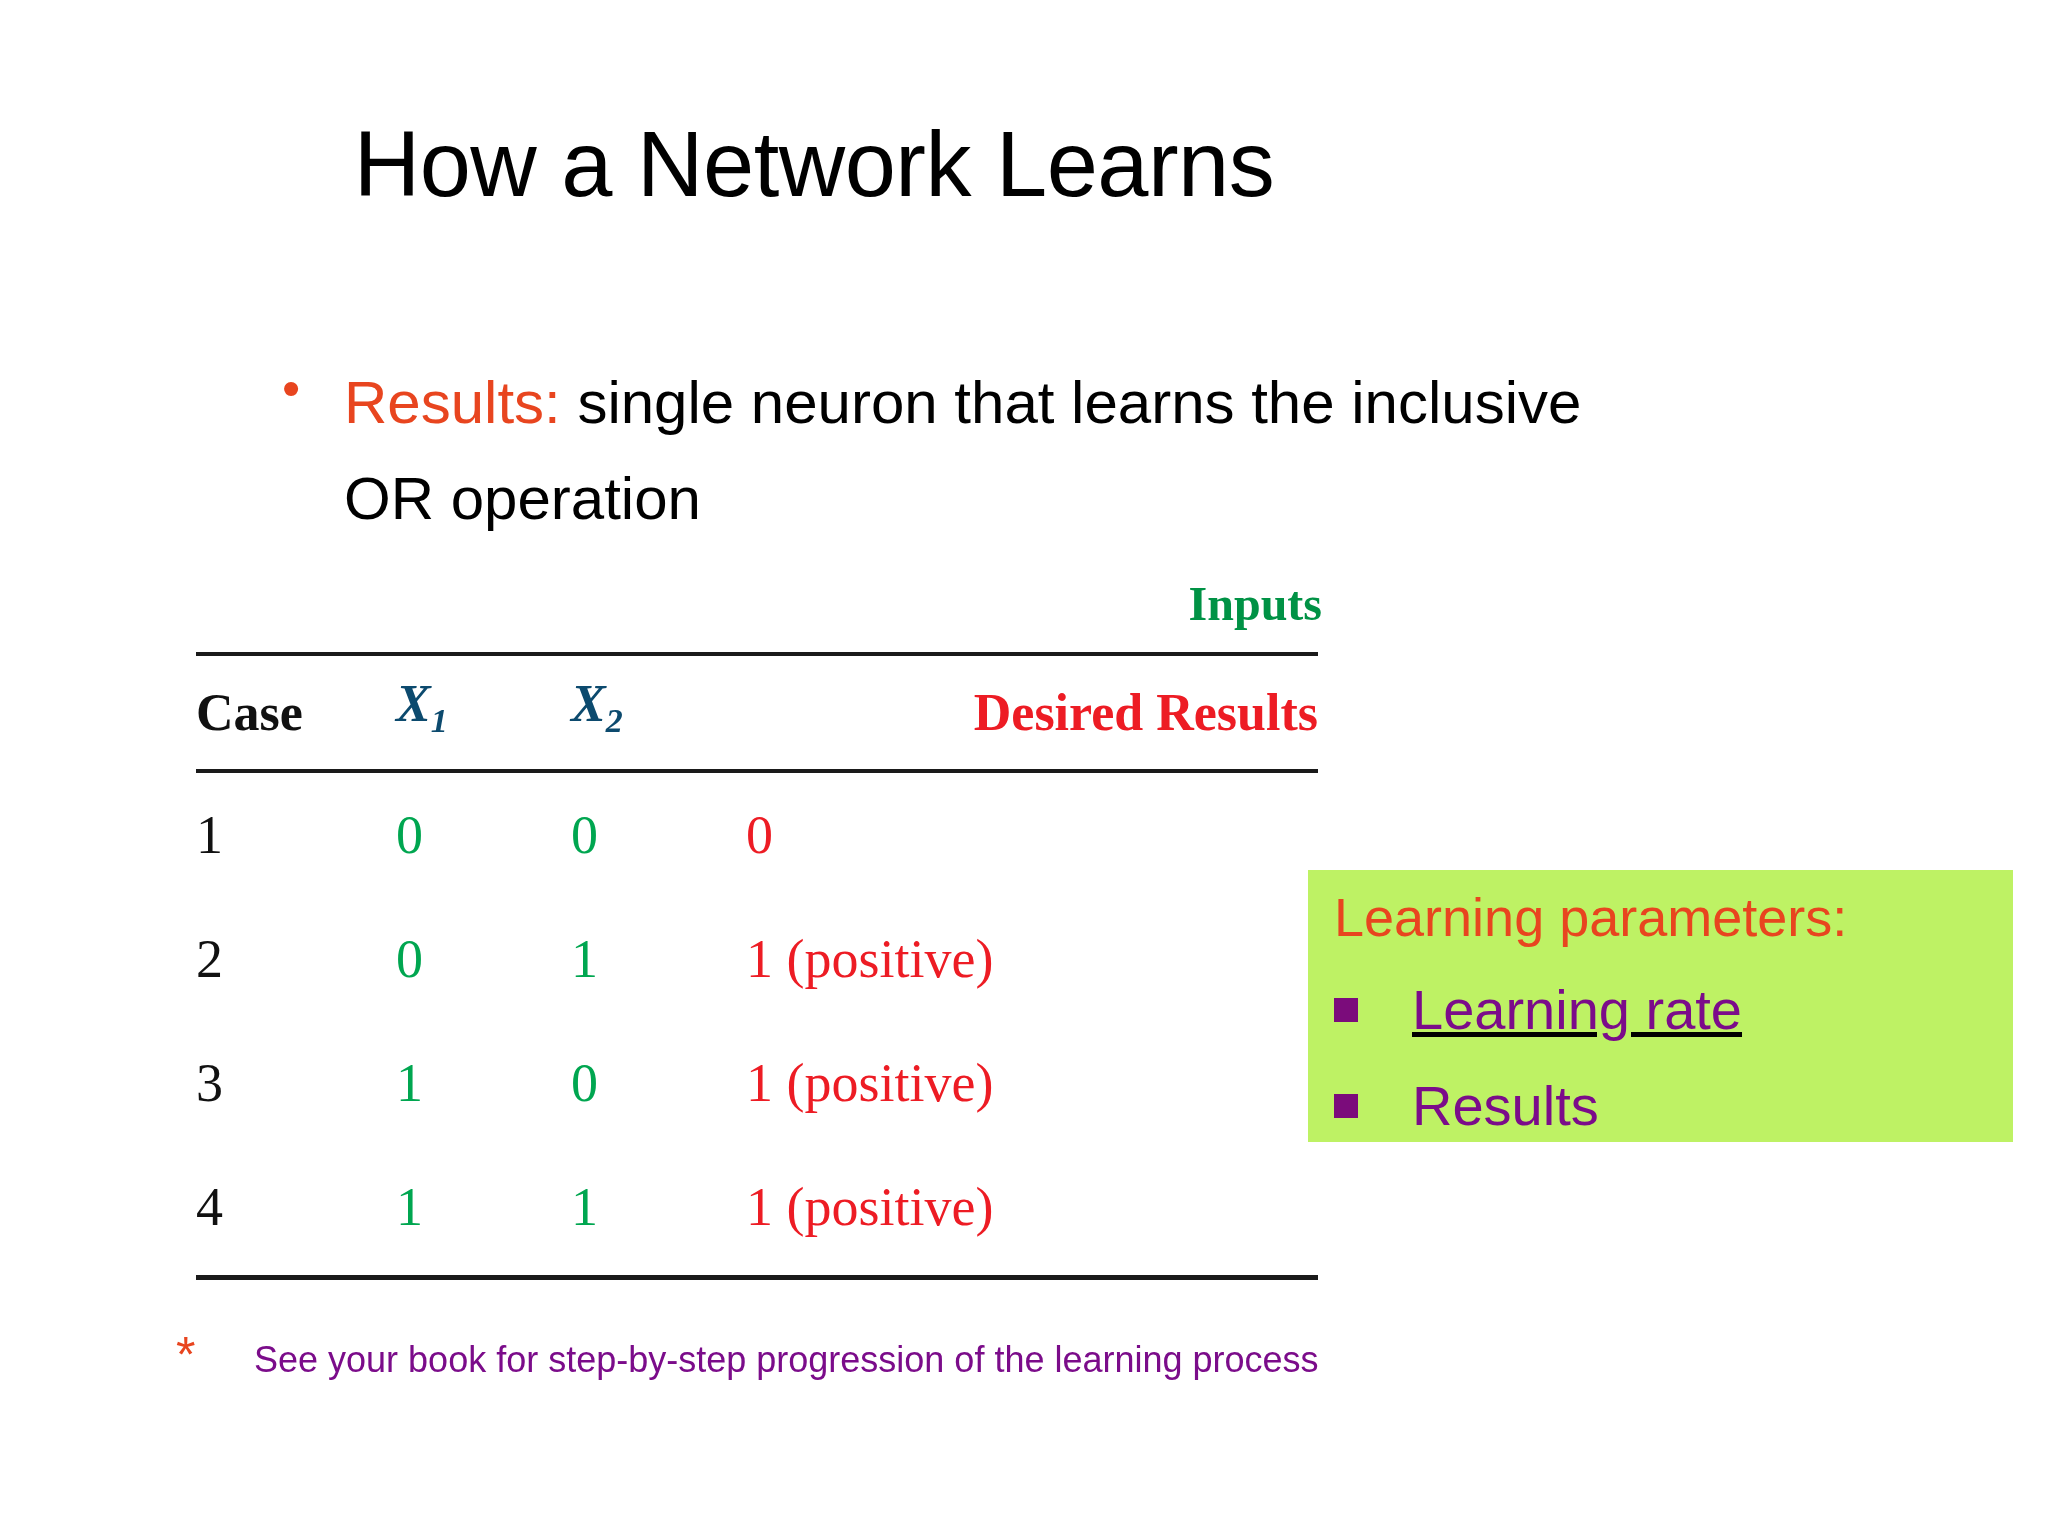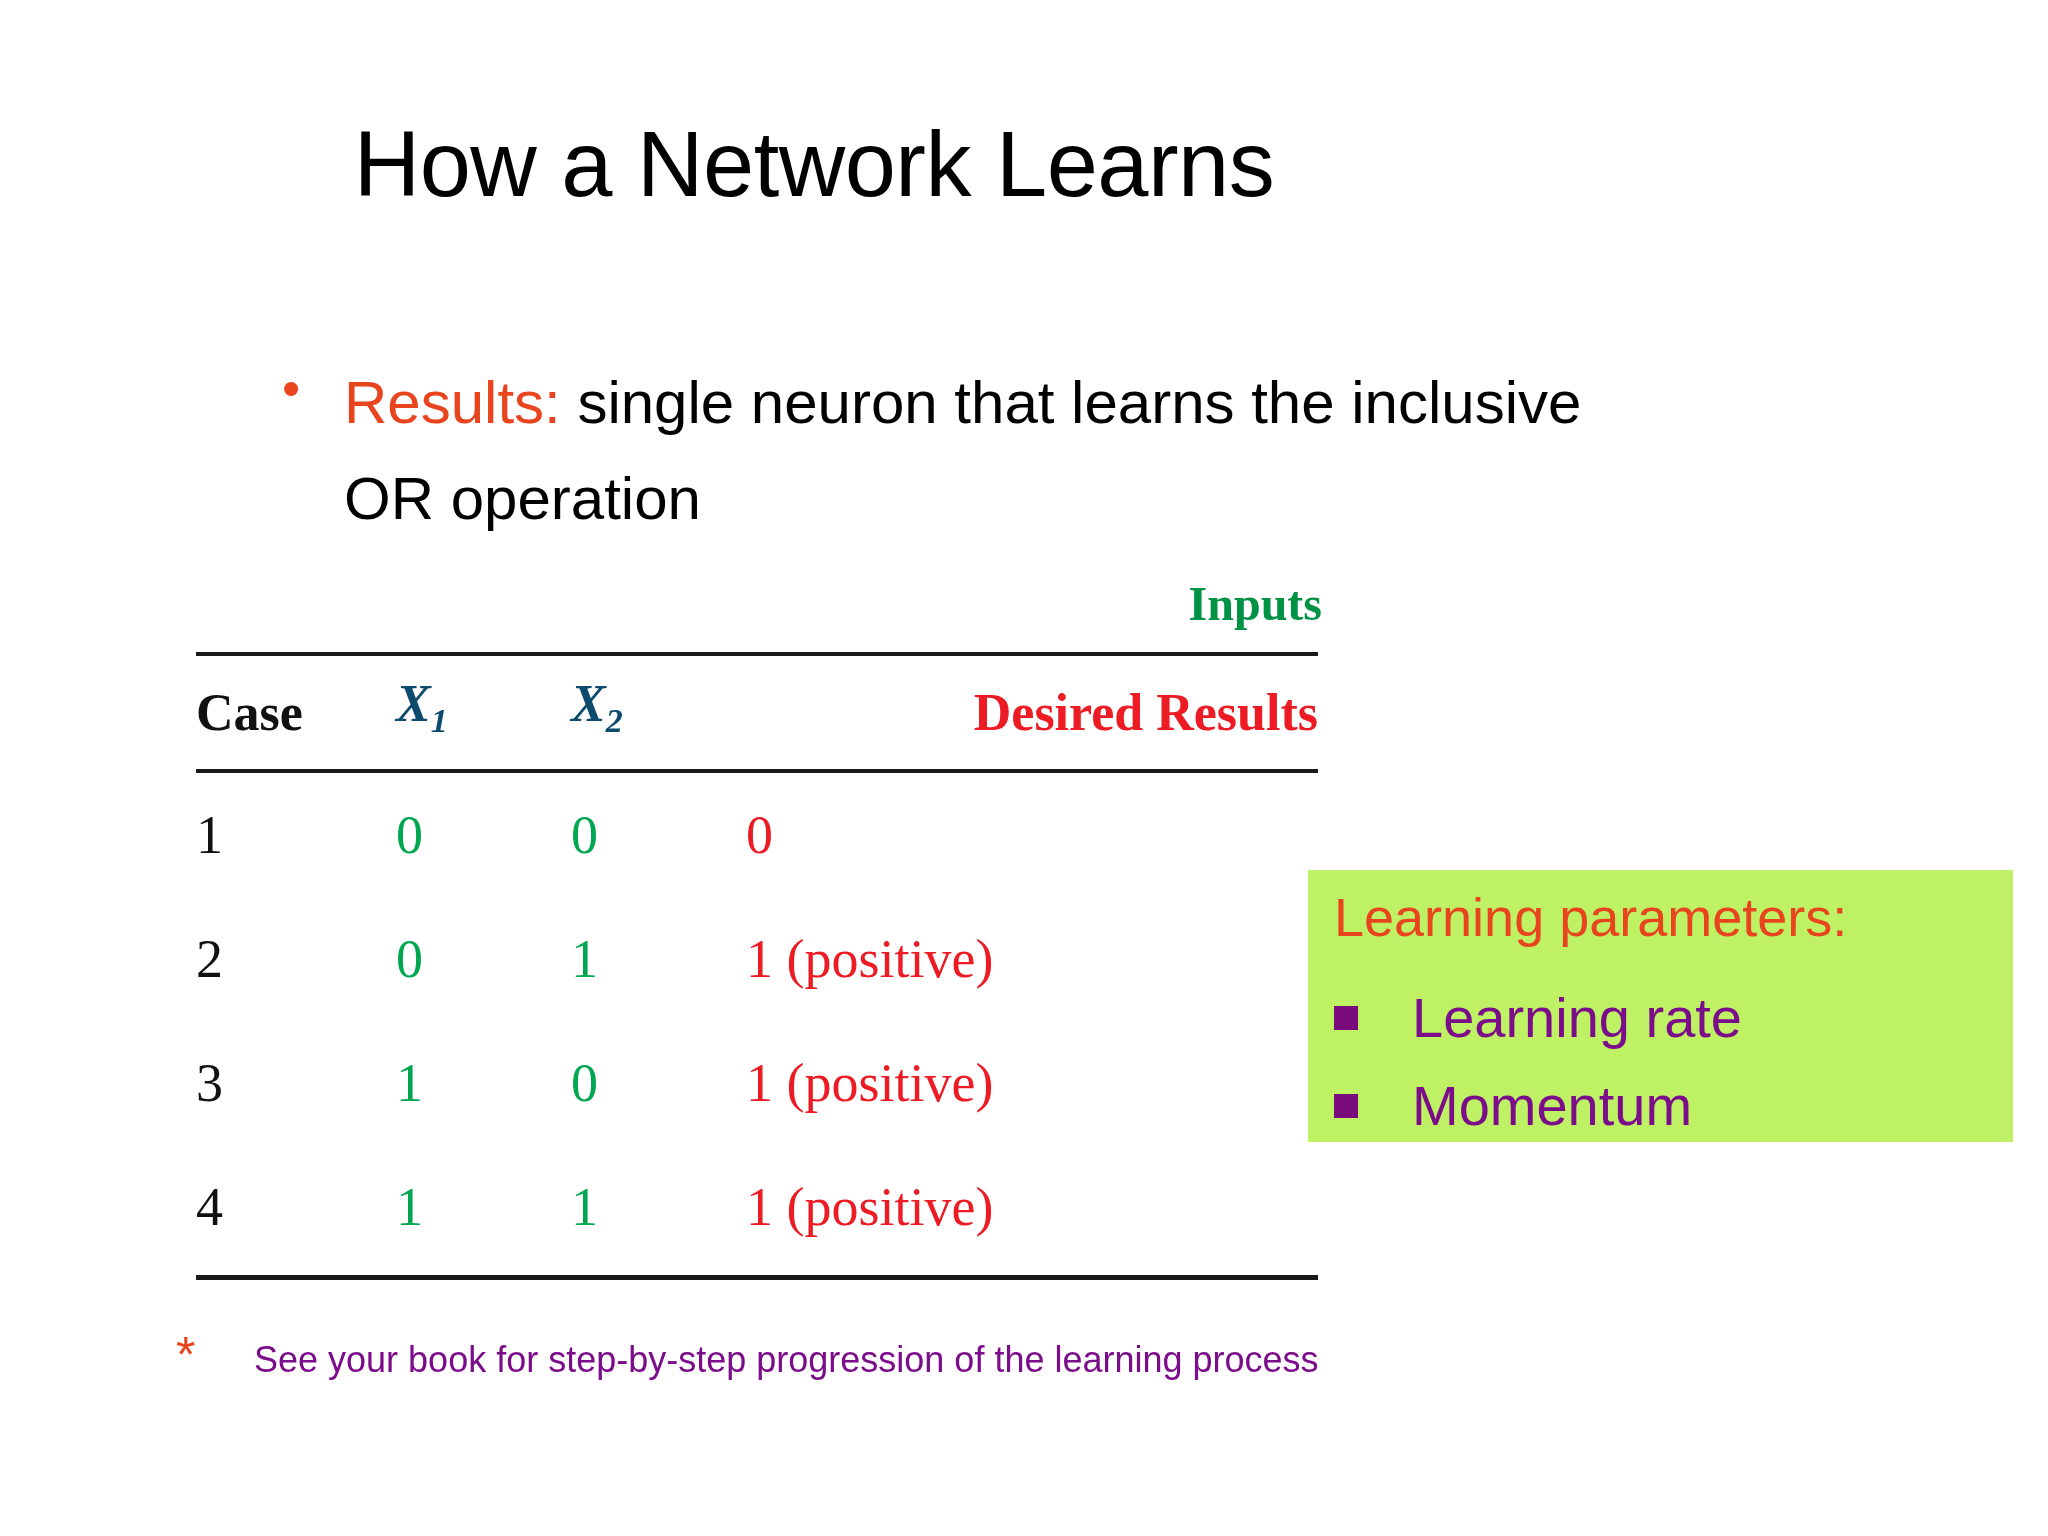--- a/index.html
+++ b/index.html
@@ -142,21 +142,21 @@
     font-size: 54px;
     color: #E8451F;
     line-height: 1.1;
     white-space: nowrap;
   }
   .param-item {
     position: absolute;
     display: flex;
     align-items: center;
   }
-  .param-item.i0 { left: 26px; top: 120px; }
+  .param-item.i0 { left: 26px; top: 112px; text-decoration: underline; }
   .param-item.i1 { left: 26px; top: 208px; }
   .param-sq {
     width: 24px;
     height: 24px;
     background: #7B0C7B;
     flex: 0 0 24px;
     margin-right: 54px;
   }
   .param-label {
     font-size: 56px;
@@ -265,20 +265,20 @@
 <div id="params-box">
   <div id="params-title">Learning parameters:</div>
 
   <div class="param-item i0">
     <span class="param-sq"></span>
     <span class="param-label">Learning rate</span>
   </div>
 
   <div class="param-item i1">
     <span class="param-sq"></span>
-    <span class="param-label">Momentum</span>
+    <span class="param-label">Results</span>
   </div>
 </div>
 
 <div id="footnote">
   <span id="footnote-star">*</span>
   <span id="footnote-text">See your book for step-by-step progression of the learning process</span>
 </div>
 
 </body></html>

